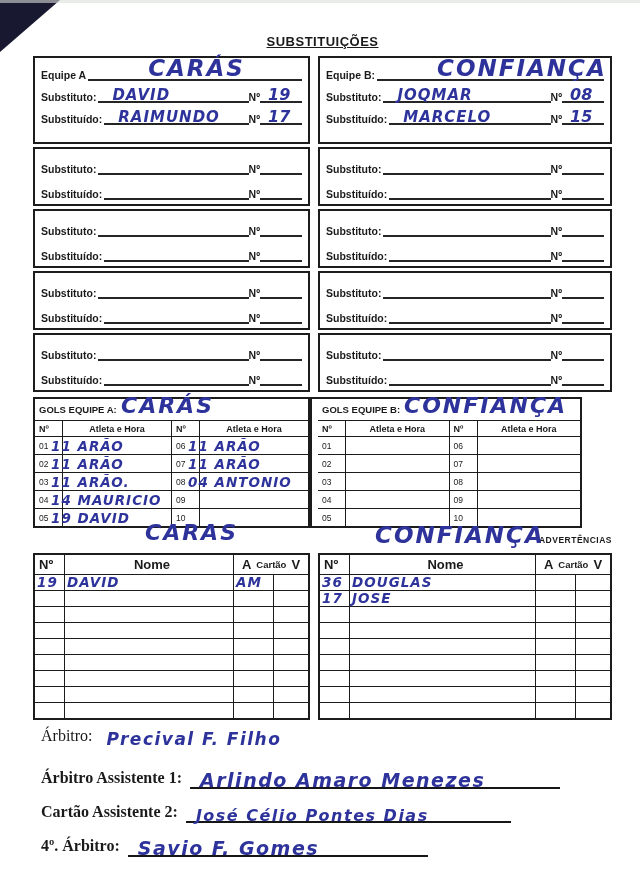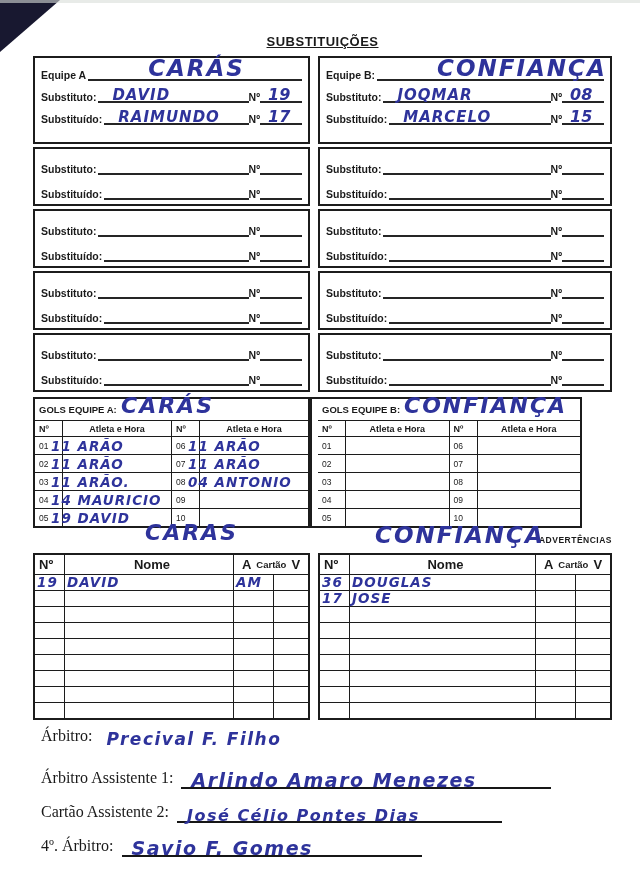--- a/index.html
+++ b/index.html
@@ -70,21 +70,21 @@
   .acards-head .big{font-size:13px;}
   .acards-head .small{font-size:9.5px;}
   .hw-cell{font-size:13.5px;font-weight:600;letter-spacing:1px;position:absolute;left:2px;bottom:0;}
 
   
   .sig{margin-top:7px;margin-left:8px;font-family:"Liberation Serif",serif;}
   .sig-title{display:inline-block;font-weight:bold;font-size:17.5px;border-bottom:2.5px solid #111;
              letter-spacing:.3px;margin-bottom:12px;}
   .sig-row{display:flex;margin-bottom:14px;}
   .sig-row .slbl{font-size:16px;white-space:nowrap;}
-  .sig-row.bold .slbl{font-weight:normal;}
+  .sig-row.bold .slbl{font-weight:bold;}
   .sline{border-bottom:2px solid #161616;height:18px;position:relative;margin-left:8px;}
   .hw-sig{position:absolute;left:10px;bottom:-4px;font-size:19px;font-weight:600;letter-spacing:1.5px;}
   .row-arb{margin-bottom:22px;}
   .row-arb .hw-free{margin-left:14px;font-size:17px;font-weight:600;letter-spacing:1.5px;position:relative;top:2px;}
 </style>
 </head>
 <body>
 
 <div class="page">
   <div class="fold"></div>

